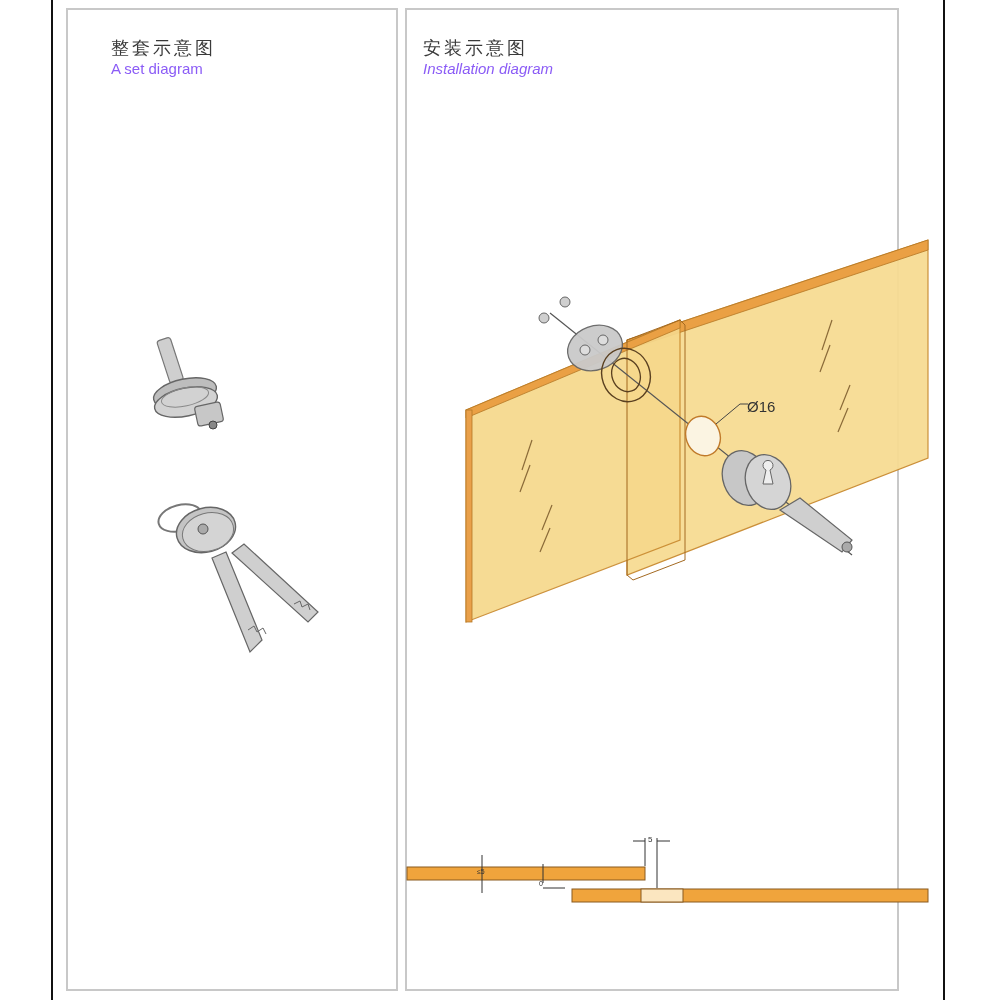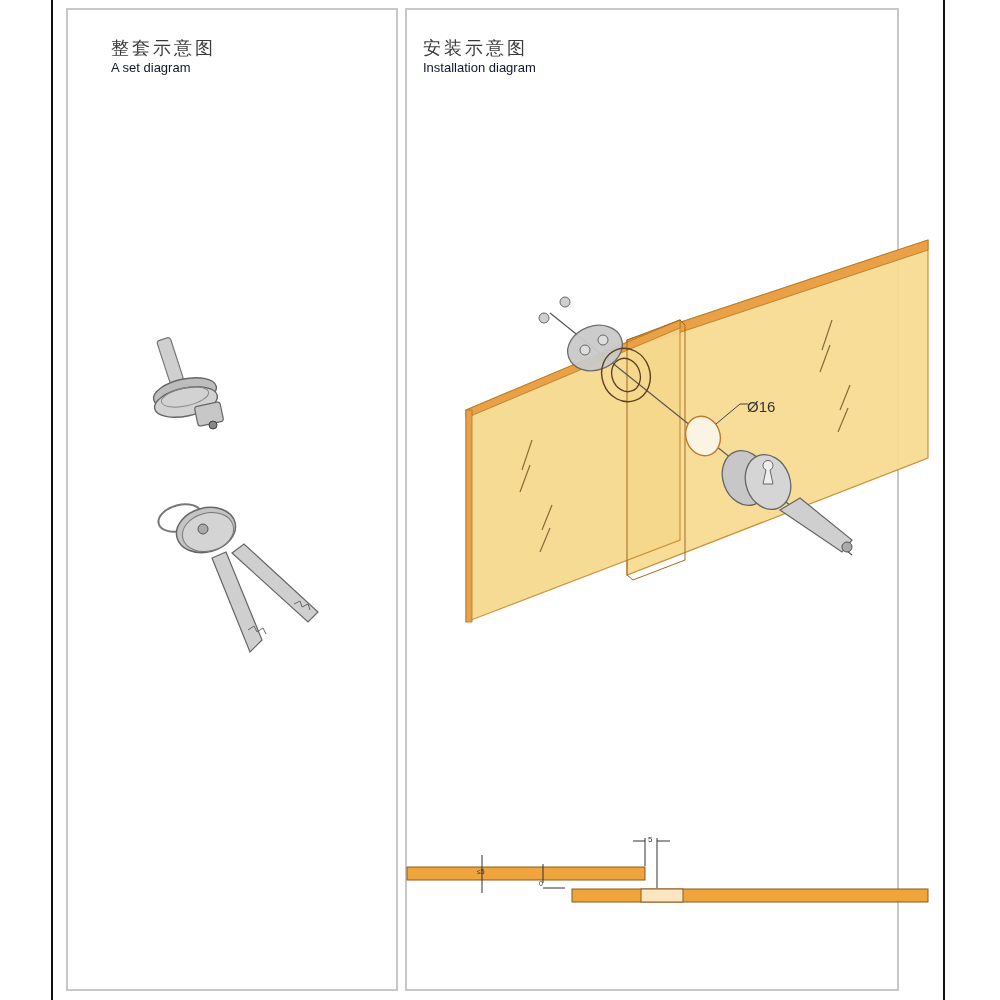--- a/index.html
+++ b/index.html
@@ -1,36 +1,36 @@
 <!DOCTYPE html>
 <html><head>
   <meta charset="utf-8">
   <style>
     html, body { margin: 0; padding: 0; background: #ffffff; }
     body { width: 1000px; height: 1000px; position: relative; overflow: hidden; font-family: "Liberation Sans", "DejaVu Sans", sans-serif; }
     .outer-line { position: absolute; top: 0; bottom: 0; width: 2px; background: #111; }
     .panel { position: absolute; top: 8px; height: 983px; border: 2px solid #c8c8c8; box-sizing: border-box; background: #fff; }
     .panel-title-cn { position: absolute; font-size: 18px; color: #3a3a3a; letter-spacing: 3px; }
-    .panel-title-en { position: absolute; font-size: 13px; color: #0f172a; }
+    .panel-title-en { position: absolute; font-size: 15px; color: #8b5cf6; }
     svg { position: absolute; left: 0; top: 0; }
   </style>
 </head>
 <body>
 
 <div class="outer-line" style="left:51px;"></div>
 <div class="outer-line" style="left:943px;"></div>
 
 <div class="panel" style="left:66px; width:332px;padding-left:8px;">
   <div class="panel-title-cn" style="left:43px; top:26px;">整套示意图</div>
   <div class="panel-title-en" style="left:43px; top:50px;">A set diagram</div>
 </div>
 
 <div class="panel" style="left:405px; width:494px;">
   <div class="panel-title-cn" style="left:16px; top:26px;">安装示意图</div>
-  <div class="panel-title-en" style="left:16px; top:50px;">Installation diagram</div>
+  <div class="panel-title-en" style="left:16px; top:50px;font-style:italic;">Installation diagram</div>
 </div>
 
 <svg width="1000" height="1000" viewBox="0 0 1000 1000">
 
   <g>
     <rect x="163" y="338" width="14" height="45" rx="3" fill="#cfcfcf" stroke="#777" stroke-width="1.2" transform="rotate(-18 170 360)"></rect>
     <ellipse cx="185" cy="393" rx="32" ry="14" fill="#bdbdbd" stroke="#666" stroke-width="1.4" transform="rotate(-12 185 393)"></ellipse>
     <ellipse cx="186" cy="402" rx="32" ry="14" fill="#d2d2d2" stroke="#666" stroke-width="1.4" transform="rotate(-12 186 402)"></ellipse>
     <ellipse cx="185" cy="397" rx="24" ry="9" fill="none" stroke="#888" stroke-width="1" transform="rotate(-12 185 397)"></ellipse>
     <rect x="196" y="404" width="26" height="20" rx="3" fill="#c7c7c7" stroke="#666" stroke-width="1.2" transform="rotate(-12 209 414)"></rect>

